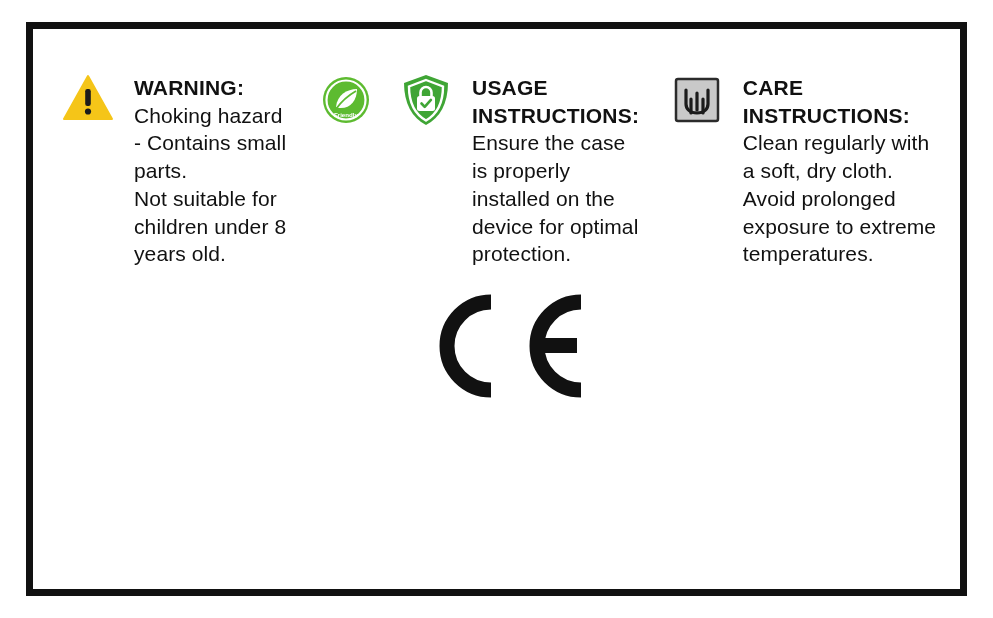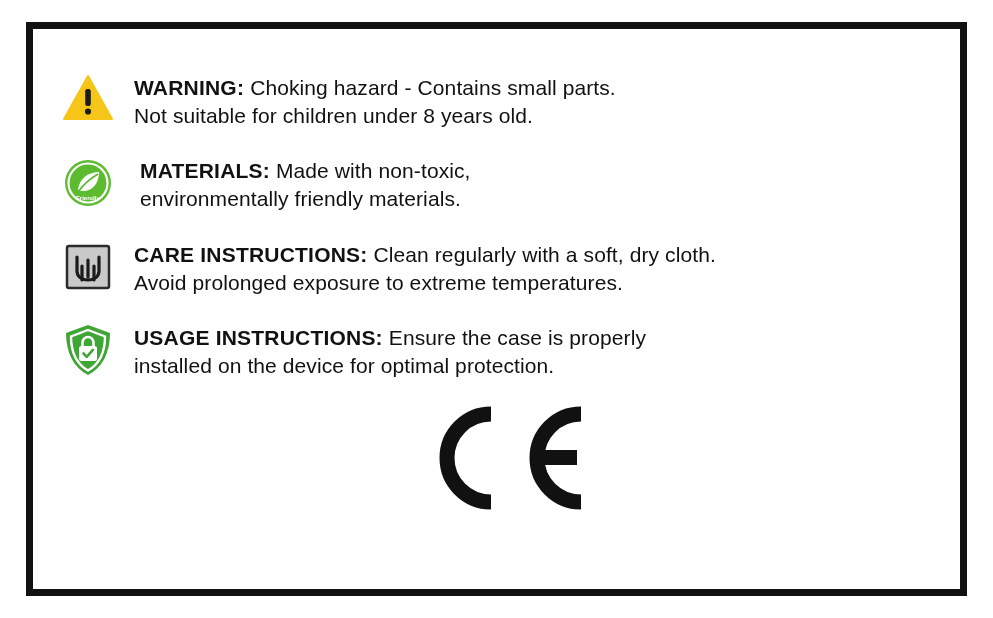--- a/index.html
+++ b/index.html
@@ -37,21 +37,21 @@
   .label-inner {
     position: absolute;
     left: 60px;
     top: 52px;
     right: 48px;
     bottom: 34px;
   }
 
   .notice-list {
     display: flex;
-    flex-direction: column;
+    flex-direction: row;
     gap: 24px;
     padding-top: 18px;
   }
 
   .notice-row {
     display: flex;
     align-items: flex-start;
     gap: 18px;
   }
 
@@ -124,61 +124,56 @@
       <div class="notice-row row-materials">
         <div class="notice-icon">
           <svg width="50" height="50" viewBox="0 0 50 50" aria-hidden="true">
             <circle cx="25" cy="25" r="23" fill="#5DBB30"></circle>
             <circle cx="25" cy="25" r="19.5" fill="none" stroke="#ffffff" stroke-width="2.2"></circle>
             <path d="M15 32 C16 20 26 14 36 14 C36 26 29 34 18 33 Z" fill="#ffffff"></path>
             <path d="M15 34 C20 27 28 20 35 16" stroke="#5DBB30" stroke-width="1.8" fill="none"></path>
             <text x="25" y="42" font-family="Liberation Sans, sans-serif" font-size="6.2" font-weight="bold" fill="#ffffff" text-anchor="middle">Friendly</text>
           </svg>
         </div>
+      </div>
+
+      <div class="notice-row row-usage">
+        <div class="notice-icon">
+          <svg width="50" height="54" viewBox="0 0 50 54" aria-hidden="true">
+            <path d="M25 2 L47 10 C47 30 39 45 25 52 C11 45 3 30 3 10 Z" fill="#3FA535"></path>
+            <path d="M25 7 L42 13.5 C42 30 35.5 41.5 25 47.5 C14.5 41.5 8 30 8 13.5 Z" fill="none" stroke="#ffffff" stroke-width="2.4"></path>
+            <rect x="16" y="23" width="18" height="15" rx="2.5" fill="#ffffff"></rect>
+            <path d="M19.5 23 v-3.5 a5.5 5.5 0 0 1 11 0 V23" fill="none" stroke="#ffffff" stroke-width="2.6"></path>
+            <path d="M20.5 30.5 l3.2 3.4 l6.2 -7" stroke="#3FA535" stroke-width="2.6" fill="none" stroke-linecap="round" stroke-linejoin="round"></path>
+          </svg>
+        </div>
         <div class="notice-text">
-          <span class="heading">MATERIALS: </span>
-          <span>Made with non-toxic,</span><br>
-          <span>environmentally friendly materials.</span>
+          <span class="heading">USAGE INSTRUCTIONS: </span>
+          <span>Ensure the case is properly</span><br>
+          <span>installed on the device for optimal protection.</span>
         </div>
       </div>
 
       <div class="notice-row row-care">
         <div class="notice-icon">
           <svg width="48" height="48" viewBox="0 0 48 48" aria-hidden="true">
             <rect x="3" y="3" width="42" height="42" rx="2" fill="#C9C9C9" stroke="#2b2b2b" stroke-width="2.5"></rect>
             <path d="M13 14 v14 c0 5 4 9 11 9 s11 -4 11 -9 V14" fill="none" stroke="#1b1b1b" stroke-width="3.2" stroke-linecap="round"></path>
             <path d="M18 37 v-14" stroke="#1b1b1b" stroke-width="3.2" stroke-linecap="round"></path>
             <path d="M30 37 v-14" stroke="#1b1b1b" stroke-width="3.2" stroke-linecap="round"></path>
             <path d="M24 34 V17" stroke="#1b1b1b" stroke-width="3.2" stroke-linecap="round"></path>
           </svg>
         </div>
         <div class="notice-text">
           <span class="heading">CARE INSTRUCTIONS: </span>
           <span>Clean regularly with a soft, dry cloth.</span><br>
           <span>Avoid prolonged exposure to extreme temperatures.</span>
         </div>
       </div>
 
-      <div class="notice-row row-usage">
-        <div class="notice-icon">
-          <svg width="50" height="54" viewBox="0 0 50 54" aria-hidden="true">
-            <path d="M25 2 L47 10 C47 30 39 45 25 52 C11 45 3 30 3 10 Z" fill="#3FA535"></path>
-            <path d="M25 7 L42 13.5 C42 30 35.5 41.5 25 47.5 C14.5 41.5 8 30 8 13.5 Z" fill="none" stroke="#ffffff" stroke-width="2.4"></path>
-            <rect x="16" y="23" width="18" height="15" rx="2.5" fill="#ffffff"></rect>
-            <path d="M19.5 23 v-3.5 a5.5 5.5 0 0 1 11 0 V23" fill="none" stroke="#ffffff" stroke-width="2.6"></path>
-            <path d="M20.5 30.5 l3.2 3.4 l6.2 -7" stroke="#3FA535" stroke-width="2.6" fill="none" stroke-linecap="round" stroke-linejoin="round"></path>
-          </svg>
-        </div>
-        <div class="notice-text">
-          <span class="heading">USAGE INSTRUCTIONS: </span>
-          <span>Ensure the case is properly</span><br>
-          <span>installed on the device for optimal protection.</span>
-        </div>
-      </div>
-
     </div>
 
     <div class="ce-mark-wrap">
       <svg class="ce-mark" width="180" height="112" viewBox="0 0 180 112" aria-hidden="true">
         <path d="M78 12 A44 44 0 1 0 78 100" fill="none" stroke="#111111" stroke-width="15"></path>
         <path d="M168 12 A44 44 0 1 0 168 100" fill="none" stroke="#111111" stroke-width="15"></path>
         <rect x="118" y="48" width="46" height="15" fill="#111111"></rect>
       </svg>
     </div>
 

